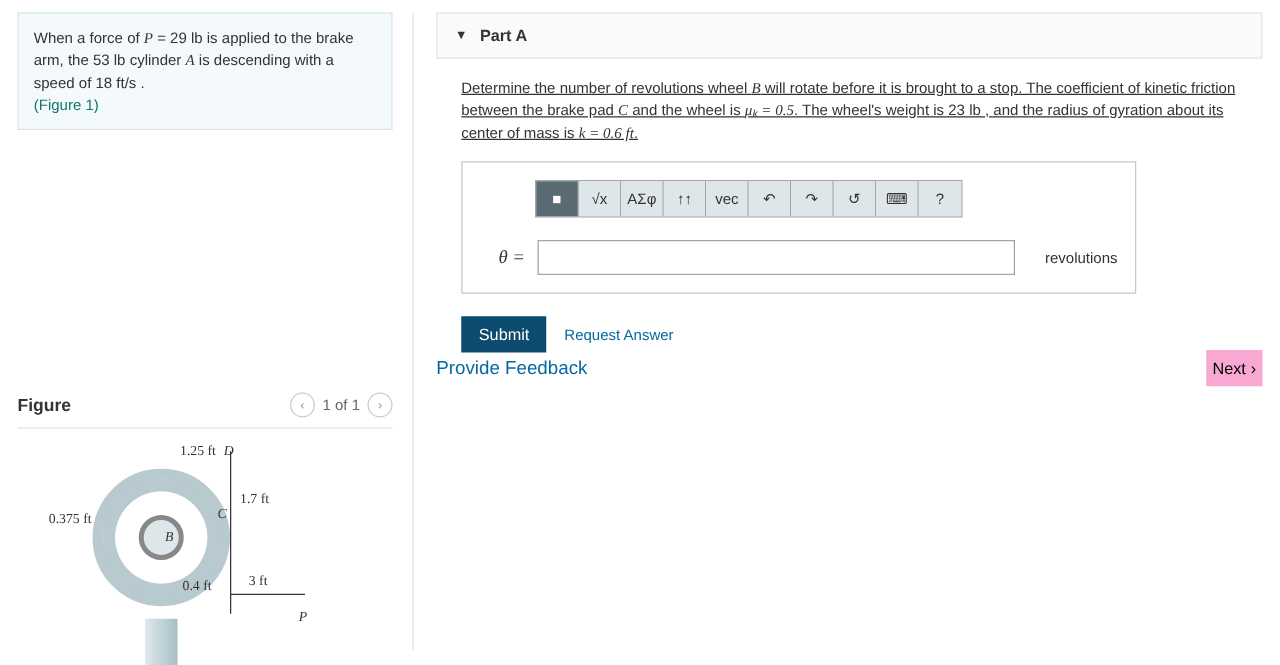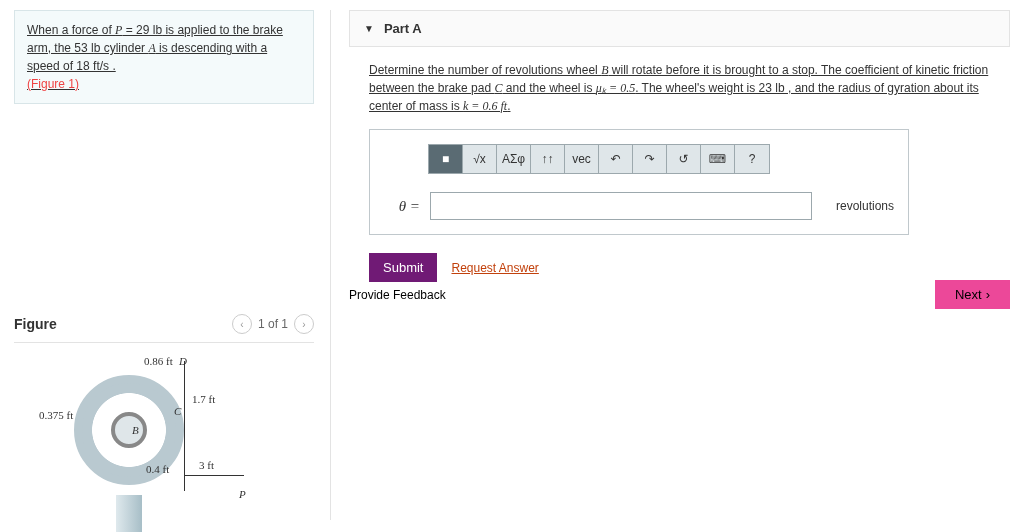--- a/index.html
+++ b/index.html
@@ -1,19 +1,19 @@
 <!DOCTYPE html>
 <html><head>
 <meta charset="utf-8">
 <style>
   * { box-sizing: border-box; margin: 0; padding: 0; }
   body { font-family: Arial, sans-serif; font-size: 13px; background: #fff; color: #333; width: 1024px; height: 532px; position: relative; }
   .left-col { position: absolute; left: 14px; top: 10px; width: 300px; }
-  .problem-box { background: #f4fafb; border: 1px solid #d8e5e8; padding: 10px 12px; line-height: 1.5; font-size: 12px; text-decoration: underline; }
-  .problem-box .link { color: #ef4444; cursor: pointer; }
+  .problem-box { background: #f4fafb; border: 1px solid #d8e5e8; padding: 10px 12px; line-height: 1.5; font-size: 12px; }
+  .problem-box .link { color: #0f766e; cursor: pointer; }
   .italic { font-style: italic; font-family: 'Times New Roman', serif; }
   .figure-section { margin-top: 210px; }
   .figure-header { display: flex; justify-content: space-between; align-items: center; border-bottom: 1px solid #e3e3e3; padding-bottom: 8px; text-align: center; }
   .figure-title { font-weight: bold; font-size: 14px; }
   .figure-nav { display: flex; align-items: center; gap: 6px; color: #666; font-size: 12px; }
   .nav-btn { width: 20px; height: 20px; border: 1px solid #ccc; border-radius: 50%; display: flex; align-items: center; justify-content: center; color: #999; font-size: 10px; }
   .figure-body { padding: 12px 30px; }
   .diagram { width: 210px; height: 200px; position: relative; }
   .right-col { position: absolute; left: 330px; top: 10px; right: 14px; border-left: 1px solid #e3e3e3; padding-left: 18px; height: 510px; }
   .part-header { border: 1px solid #e3e3e3; background: #fafafa; padding: 10px 14px; font-size: 13px; display: flex; align-items: center; gap: 10px; }
@@ -22,25 +22,25 @@
   .answer-box { margin: 0 20px 18px 20px; border: 1px solid #c0c8cc; padding: 14px; width: 540px; }
   .toolbar { display: inline-flex; border: 1px solid #9ca8ad; margin-bottom: 12px; margin-left: 44px; }
   .tb-btn { width: 34px; height: 28px; display: flex; align-items: center; justify-content: center; border-right: 1px solid #9ca8ad; background: #dfe6e9; font-size: 12px; color: #333; }
   .tb-btn:last-child { border-right: none; }
   .tb-btn.square { background: #5a6b73; color: #fff; }
   .equation-row { display: flex; align-items: center; gap: 10px; margin-top: 6px; }
   .eq-label { font-style: italic; font-family: 'Times New Roman', serif; font-size: 15px; width: 36px; text-align: right; }
   .eq-input { flex: 1; height: 28px; border: 1px solid #9ca8ad; padding: 0 6px; }
   .unit { font-size: 12px; margin-left: 14px; }
   .submit-row { margin: 0 20px; display: flex; align-items: center; gap: 14px; }
-  .submit-btn { background: #701a75; color: #fff; border: none; padding: 7px 14px; font-size: 13px; }
-  .req-link { color: #c2410c; text-decoration: underline; font-size: 12px; }
+  .submit-btn { background: #0c4a6e; color: #fff; border: none; padding: 7px 14px; font-size: 13px; }
+  .req-link { color: #0369a1; font-size: 12px; }
   .feedback-row { position: absolute; left: 18px; right: 0; top: 270px; display: flex; justify-content: space-between; align-items: center; }
-  .feedback-link { color: #000000; font-size: 12px; }
-  .next-btn { background: #ec4899; border: none; padding: 7px 20px; font-size: 13px; display: flex; align-items: flex-start; gap: 4px; }
+  .feedback-link { color: #0369a1; font-size: 15px; }
+  .next-btn { background: #f9a8d4; border: none; padding: 7px 5px; font-size: 13px; display: flex; align-items: flex-start; gap: 4px; }
   
   .wheel-outer { position:absolute; left:30px; top:20px; width:110px; height:110px; border:8px solid #b9c9d0; border-radius:50%; background:radial-gradient(circle,#b9c9d0 0 14%,#fff 15% 55%,#b9c9d0 56% 100%);}
   .wheel-inner { position:absolute; left:67px; top:57px; width:36px; height:36px; border:4px solid #888; border-radius:50%; background:#dfe6e9;}
   .pad-line { position:absolute; left:140px; top:6px; width:1px; height:130px; background:#333;}
   .arm { position:absolute; left:140px; top:120px; width:60px; height:1px; background:#333;}
   .cyl { position:absolute; left:72px; top:140px; width:26px; height:50px; background:linear-gradient(to right,#dfe9ed,#a7bec7);}
   .dim { position:absolute; font-size:11px; color:#333; font-family:'Times New Roman',serif;}
 </style>
 </head>
 <body>
@@ -60,21 +60,21 @@
         <div class="nav-btn">›</div>
       </div>
     </div>
     <div class="figure-body">
       <div class="diagram">
         <div class="wheel-outer"></div>
         <div class="wheel-inner"></div>
         <div class="pad-line"></div>
         <div class="arm"></div>
         <div class="cyl"></div>
-        <span class="dim" style="left:100px;top:0px;font-style:normal">0.86 ft</span>
+        <span class="dim" style="left:100px;top:0px;font-style:normal">1.25 ft</span>
         <span class="dim italic" style="left:135px;top:0px;">D</span>
         <span class="dim" style="left:148px;top:38px;font-style:normal">1.7 ft</span>
         <span class="dim" style="left:-5px;top:54px;font-style:normal">0.375 ft</span>
         <span class="dim italic" style="left:88px;top:69px;">B</span>
         <span class="dim italic" style="left:130px;top:50px;">C</span>
         <span class="dim" style="left:102px;top:108px;font-style:normal">0.4 ft</span>
         <span class="dim" style="left:155px;top:104px;font-style:normal">3 ft</span>
         <span class="dim italic" style="left:195px;top:133px;">P</span>
         <span class="dim italic" style="left:102px;top:175px;">A</span>
       </div>

